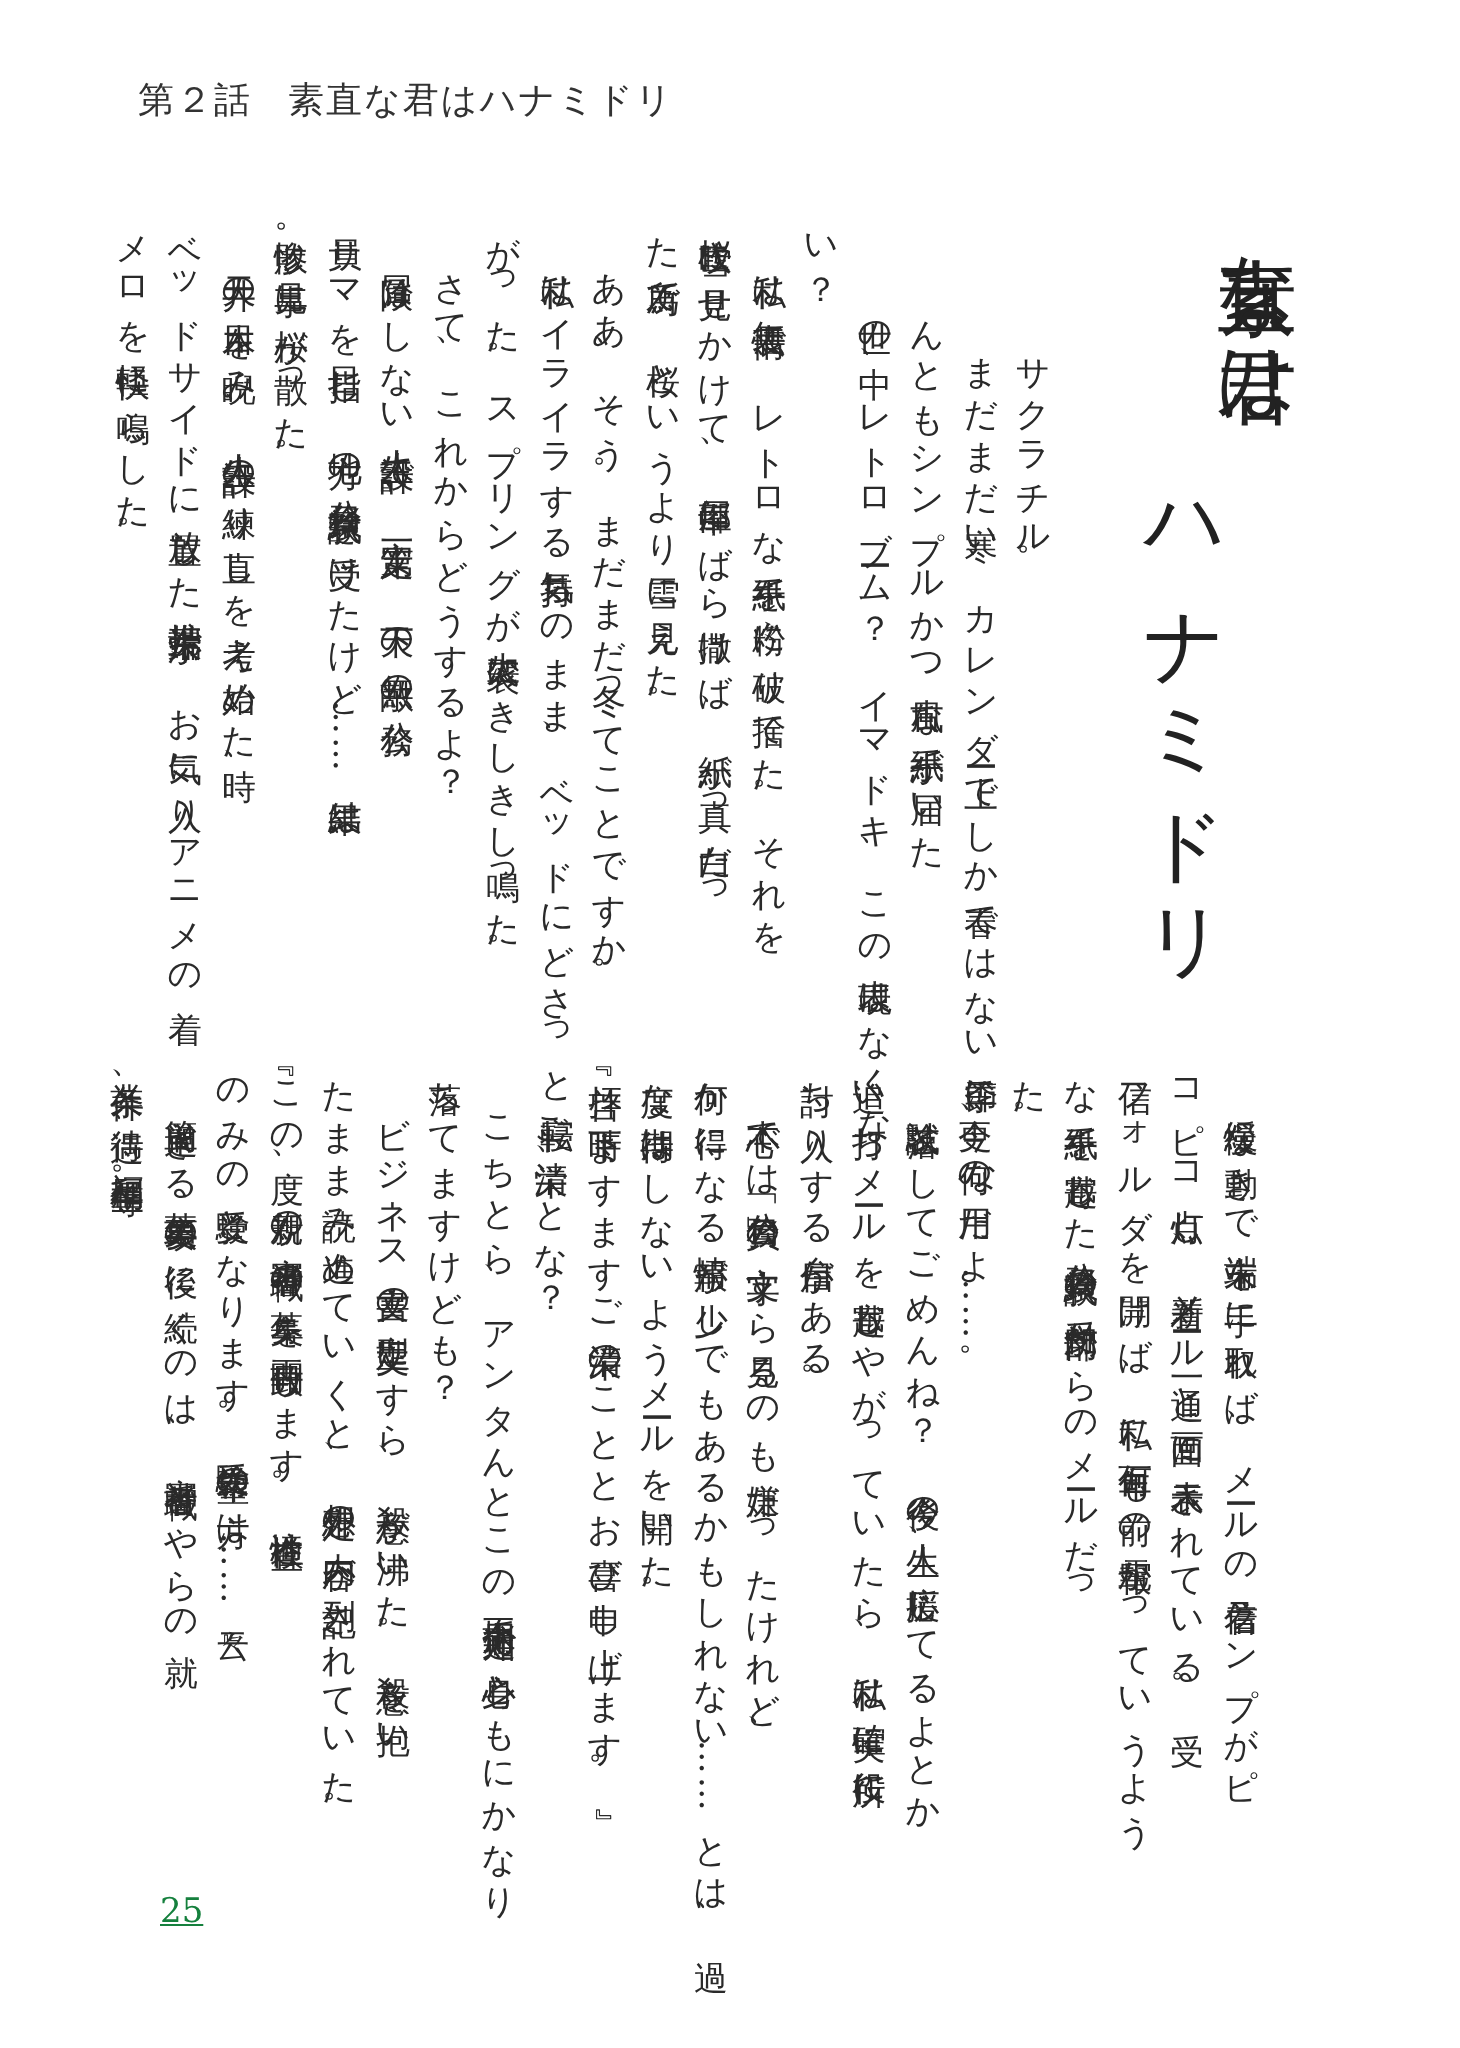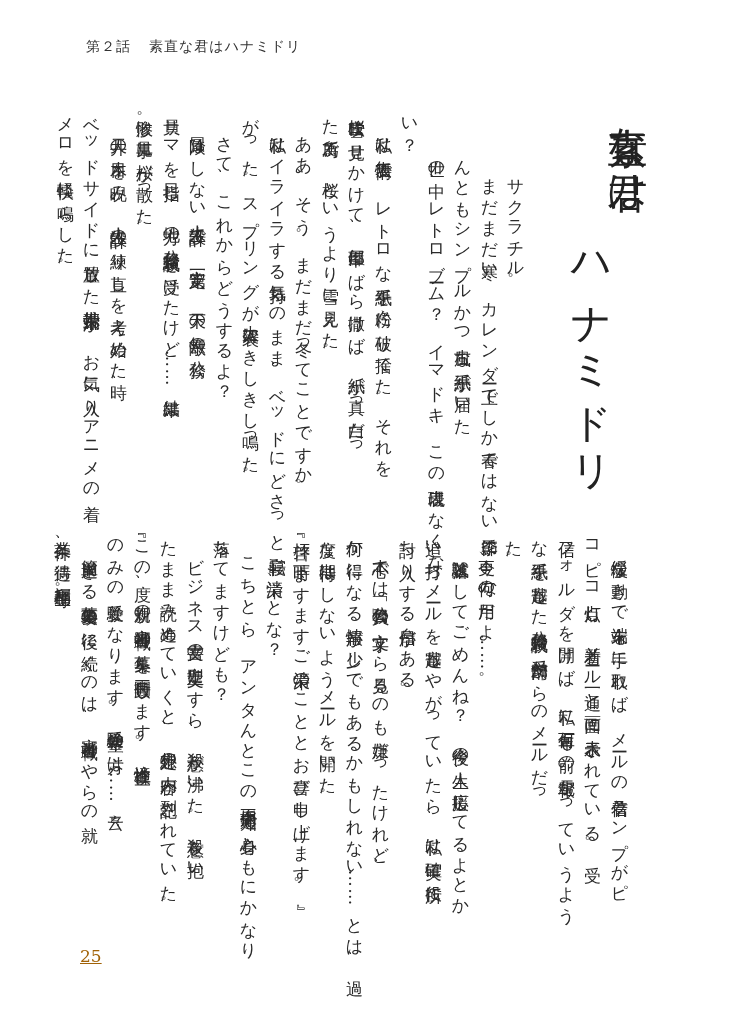--- a/index.html
+++ b/index.html
@@ -1,26 +1,26 @@
 <!DOCTYPE html>
 <html><head>
 <meta charset="utf-8">
 <style>
   html, body { margin: 0; padding: 0; background: #ffffff; }
   body { width: 730px; height: 1024px; position: relative; overflow: hidden;
          font-family: "DejaVu Serif", "Liberation Serif", serif; color: #2a2a2a; }
-  .running-head { position: absolute; left: 86px; top: 38px; font-size: 14px; letter-spacing: 1px; color: #333; }
+  .running-head { position: absolute; left: 69px; top: 38px; font-size: 18px; letter-spacing: 1px; color: #333; }
   .running-head .gap { display: inline-block; width: 18px; }
   .title { position: absolute; writing-mode: vertical-rl; font-family: "DejaVu Sans", "Liberation Sans", sans-serif;
            font-size: 40px; line-height: 1; color: #222; font-weight: normal; }
   .title-1 { left: 608px; top: 96px; letter-spacing: 1px; }
   .title-2 { left: 572px; top: 228px; letter-spacing: 4px; }
   .col { position: absolute; writing-mode: vertical-rl; font-size: 17px; line-height: 20px;
          letter-spacing: 1.5px; white-space: nowrap; width: 20px; color: #2a2a2a; }
-  .page-number { position: absolute; left: 80px; top: 946px; font-size: 17px; color: #a16207; text-decoration: underline; }
+  .page-number { position: absolute; left: 80px; top: 946px; font-size: 17px; color: #15803d; text-decoration: underline; }
 </style>
 </head>
 <body>
 
 <div class="running-head">
   <span>第２話</span><span class="gap"></span><span>素直な君はハナミドリ</span>
 </div>
 
 <div class="title title-1">素直な君は</div>
 <div class="title title-2">ハナミドリ</div>

